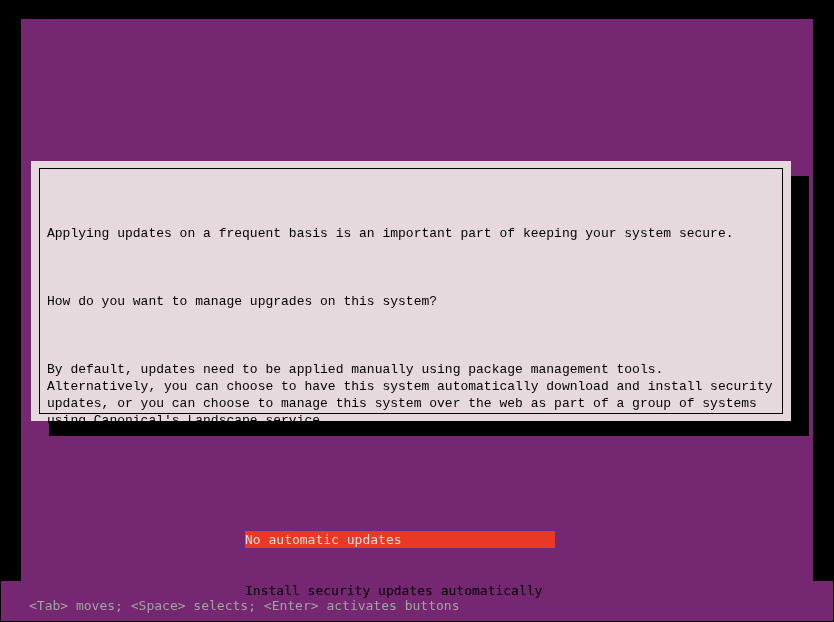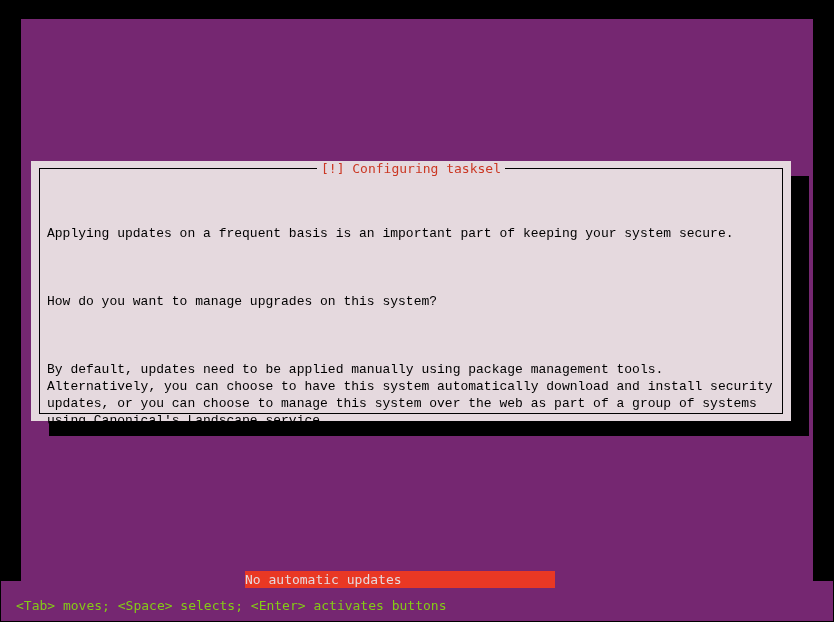--- a/index.html
+++ b/index.html
@@ -94,53 +94,50 @@
     }
     .options {
       margin-top: 17px;
       margin-left: 198px;
     }
     .option {
       display: block;
       padding: 0;
       height: 17px;
       line-height: 17px;
-      margin-top: 40px;
     }
     .option.selected {
       background: #e93824;
       color: #e5d9de;
       width: 310px;
     }
     .footer {
       position: absolute;
       bottom: 7px;
-      left: 15px;
-      color: #84cc16;
+      left: 28px;
+      color: #a3a3a3;
       line-height: 17px;
     }
   </style>
 </head>
 <body>
 
 <div class="left-bar"></div>
 <div class="right-bar"></div>
 <div class="top-bar"></div>
 
 <div class="dialog-shadow"></div>
 
 <div class="dialog">
   <div class="dialog-border"></div>
-  <div class="title-wrap">
-    <span class="title">[!] Configuring tasksel</span>
-  </div>
   <div class="content">
     <div class="paragraph">Applying updates on a frequent basis is an important part of keeping your system secure.</div>
     <div class="paragraph">How do you want to manage upgrades on this system?</div>
     <div class="paragraph">By default, updates need to be applied manually using package management tools. Alternatively, you can choose to have this system automatically download and install security updates, or you can choose to manage this system over the web as part of a group of systems using Canonical's Landscape service.</div>
     <div class="options">
       <span class="option selected">No automatic updates</span>
+      <span class="option">Install security updates automatically</span>
       
     </div>
   </div>
 </div>
 
 <div class="footer">&lt;Tab&gt; moves; &lt;Space&gt; selects; &lt;Enter&gt; activates buttons</div>
 
 </body></html>

